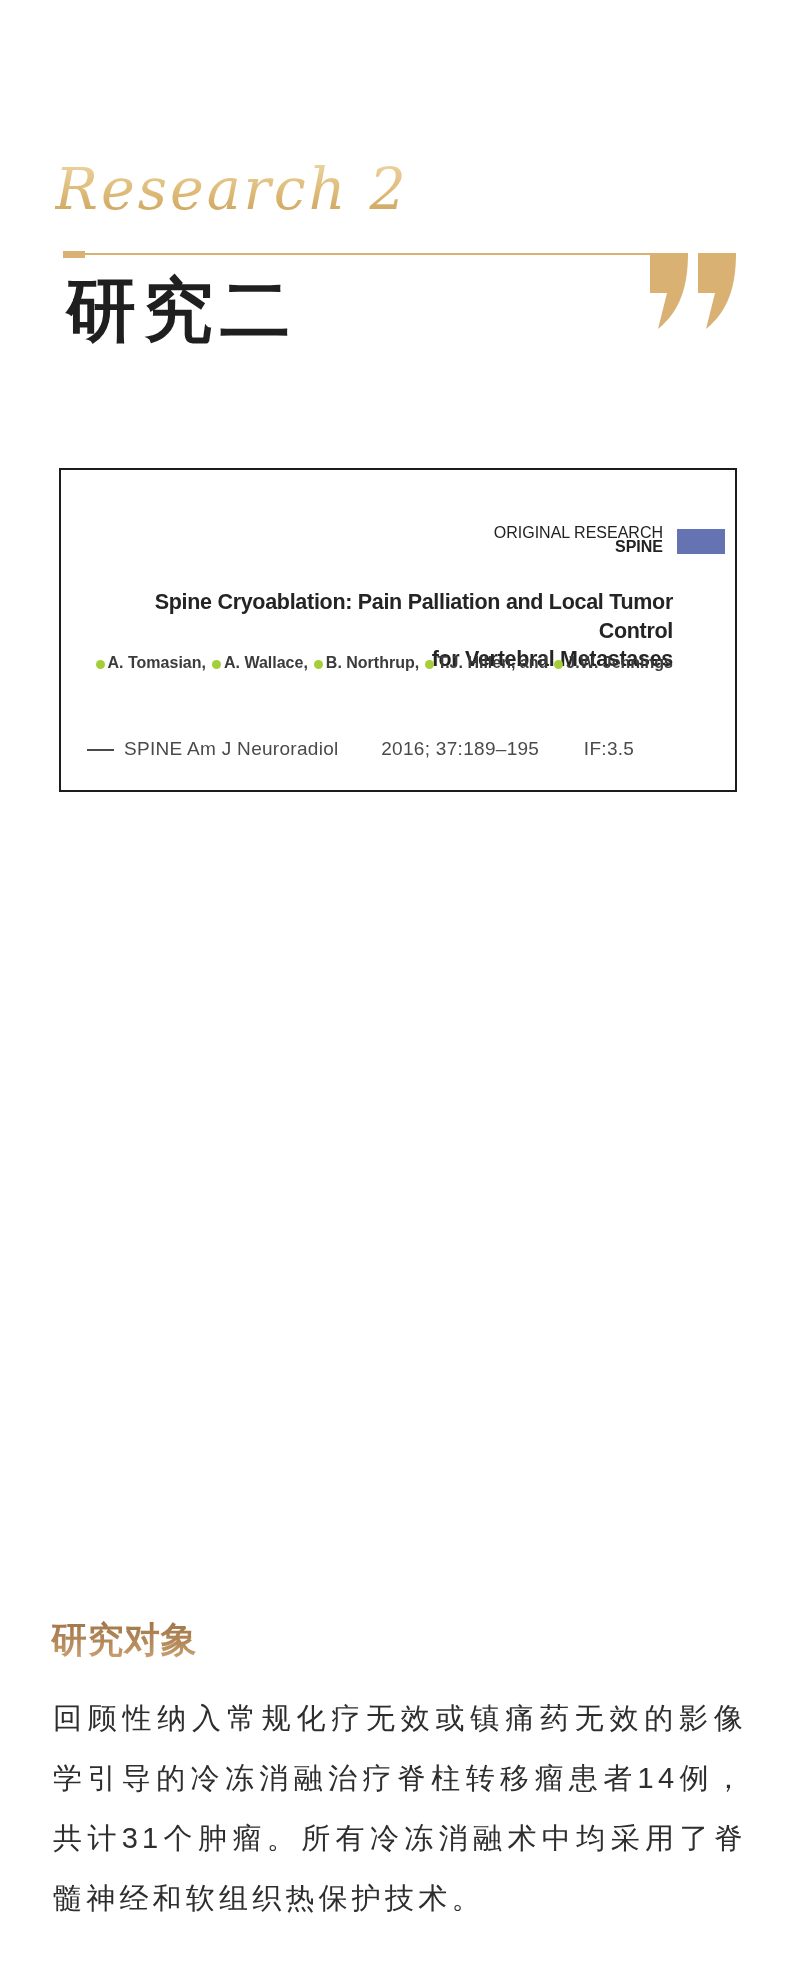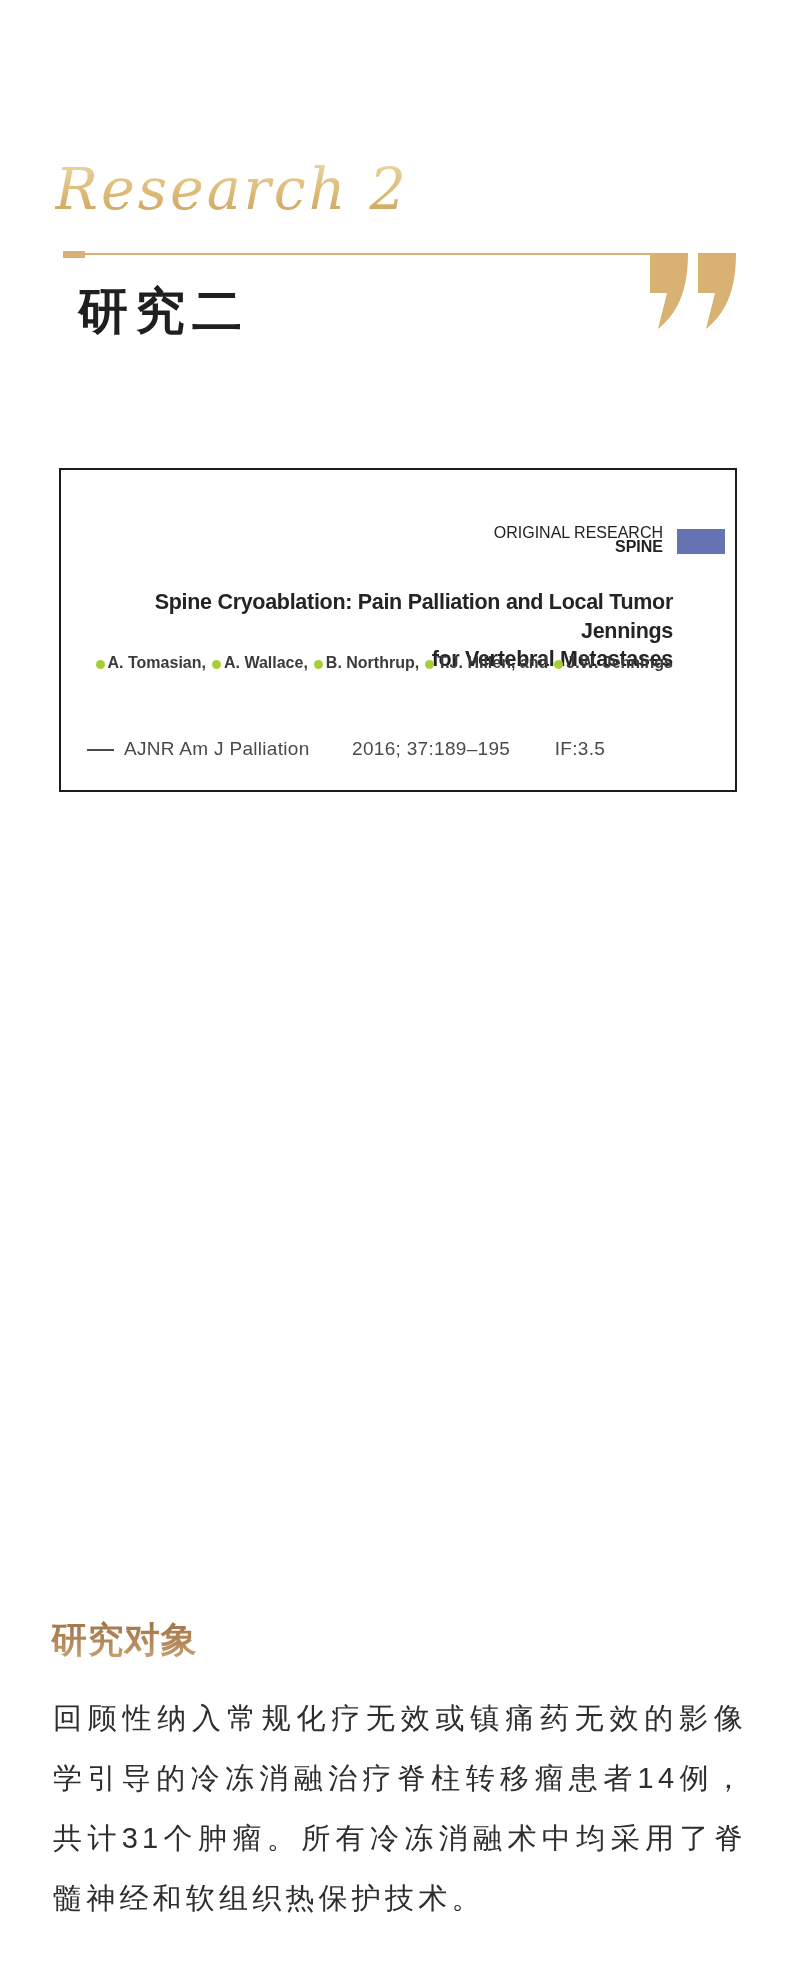--- a/index.html
+++ b/index.html
@@ -7,23 +7,23 @@
         font-family:"Liberation Sans","DejaVu Sans",sans-serif;}
 
   
   .script-title{position:absolute;left:55px;top:156px;font-family:"DejaVu Serif",serif;
     font-style:italic;font-size:57px;letter-spacing:3px;white-space:nowrap;
     background:linear-gradient(180deg,#eed9a8 0%,#ddba77 55%,#c99f58 100%);
     -webkit-background-clip:text;background-clip:text;color:transparent;}
   .gold-bar{position:absolute;left:63px;top:251px;width:22px;height:7px;background:#d9b273;}
   .gold-line{position:absolute;left:85px;top:253px;width:565px;height:2px;background:#d9b273;}
   .quotes{position:absolute;left:650px;top:253px;}
-  .cn-title{position:absolute;left:62px;top:268px;margin:16px;
+  .cn-title{position:absolute;left:62px;top:268px;margin:4px;
     font-family:"Liberation Serif","DejaVu Serif",serif;font-weight:bold;
-    font-size:50px;line-height:1.1;letter-spacing:7px;color:#1f1f1f;white-space:nowrap;}
+    font-size:70px;line-height:1.1;letter-spacing:7px;color:#1f1f1f;white-space:nowrap;}
 
   
   .card{position:absolute;left:59px;top:468px;width:678px;height:324px;box-sizing:border-box;
         border:2px solid #1c1c1c;background:#ffffff;}
   .cat{position:absolute;right:72px;top:56px;text-align:right;font-size:16px;line-height:14px;
        color:#222222;letter-spacing:0;}
   .cat .b{font-weight:bold;}
   .cat-rect{position:absolute;right:10px;top:59px;width:48px;height:25px;background:#6673b2;}
   .paper-title{position:absolute;right:62px;left:40px;top:118px;text-align:right;
        font-weight:bold;font-size:21.5px;line-height:28.5px;letter-spacing:-0.3px;color:#242424;}
@@ -69,28 +69,28 @@
   <h1 class="cn-title">研究二</h1>
 
   <div class="card">
     <div class="cat">
       <div>ORIGINAL RESEARCH</div>
       <div class="b">SPINE</div>
     </div>
     <div class="cat-rect"></div>
 
     <div class="paper-title">
-      <div>Spine Cryoablation: Pain Palliation and Local Tumor Jennings</div>
+      <div>Spine Cryoablation: Pain Palliation and Local Tumor Control</div>
       <div>for Vertebral Metastases</div>
     </div>
 
     <div class="authors" id="authors"><span class="author"><span class="orcid-dot"></span>A. Tomasian,</span><span class="author"><span class="orcid-dot"></span>A. Wallace,</span><span class="author"><span class="orcid-dot"></span>B. Northrup,</span><span class="author"><span class="orcid-dot"></span>T.J. Hillen, and</span><span class="author"><span class="orcid-dot"></span>J.W. Jennings</span></div>
 
     <div class="journal">
-      <span class="dash"></span><span>AJNR Am J Palliation</span>
+      <span class="dash"></span><span>SPINE Am J Neuroradiol</span>
       <span class="cite">2016; 37:189–195</span>
       <span class="if">IF:3.5</span>
     </div>
   </div>
 
 
   <h2 class="sec-head">研究对象</h2>
 
   <p class="body p2">回顾性纳入常规化疗无效或镇痛药无效的影像学引导的冷冻消融治疗脊柱转移瘤患者14例，共计31个肿瘤。所有冷冻消融术中均采用了脊髓神经和软组织热保护技术。</p>
 

